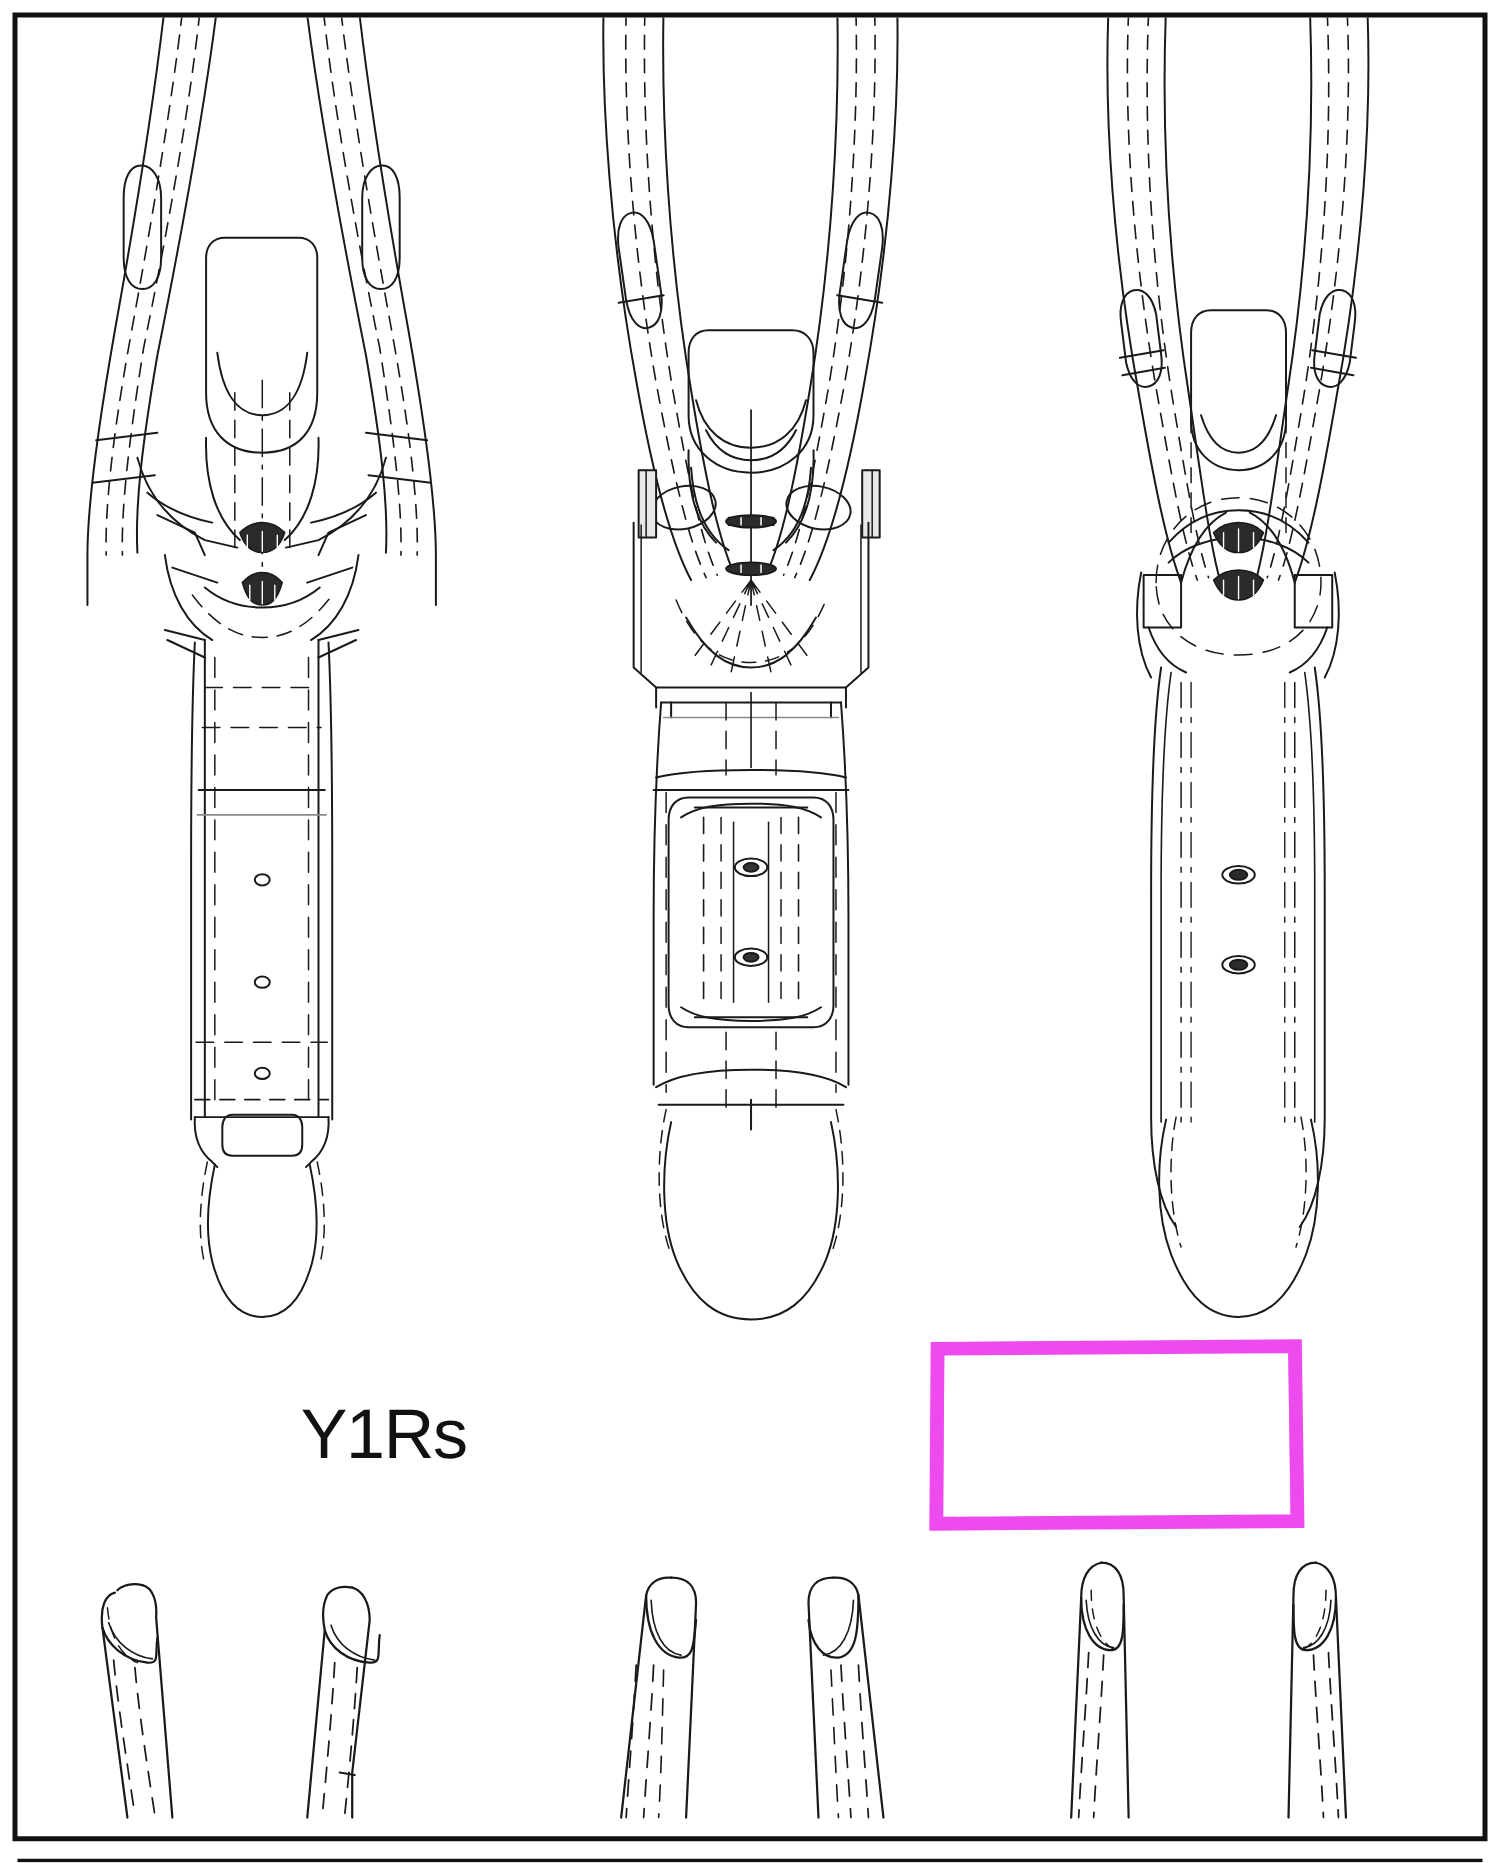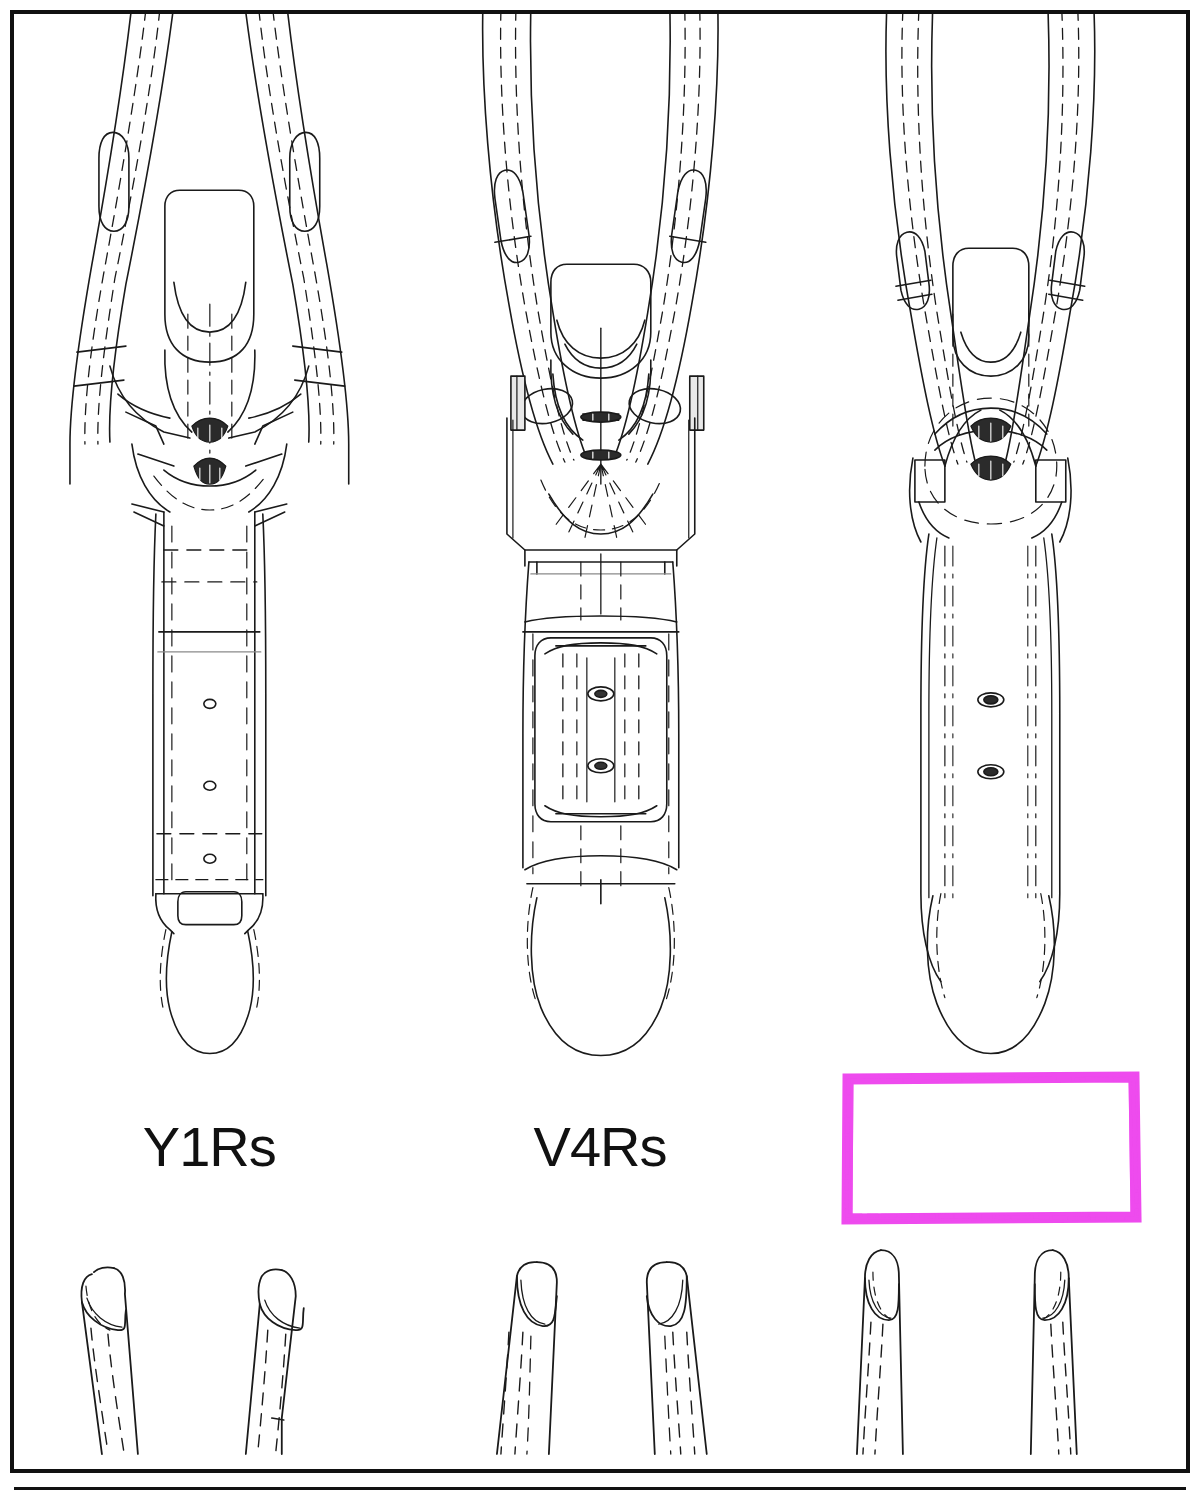--- a/index.html
+++ b/index.html
@@ -404,23 +404,20 @@
       </svg>
     </div>
   </div>
 
   <div class="label-row">
 
     <div class="label-cell">
       <span class="label-text">Y1Rs</span>
     </div>
 
-    <div class="label-cell">
-      <span class="label-text">V4Rs</span>
-    </div>
 
     <div class="label-cell highlighted">
       <div class="highlight-box">
         <svg viewBox="0 0 296 150" preserveAspectRatio="none">
           <g fill="none" stroke="#EE4BEE" stroke-linecap="square" stroke-linejoin="miter">
             <path d="M5,7 L291,5 L293,145 L4,147 Z" stroke-width="11"></path>
             <path d="M7,6 L289,4 L291,144 L6,146 Z" stroke-width="7" opacity="0.75"></path>
             <path d="M4,9 L292,7 L291,143 L5,145 Z" stroke-width="5" opacity="0.65" stroke-dasharray="13 5 22 4 9 6"></path>
             <path d="M6,4 L290,8 L294,147 L3,143 Z" stroke-width="4" opacity="0.5" stroke-dasharray="7 9 18 5 11 7"></path>
           </g>

